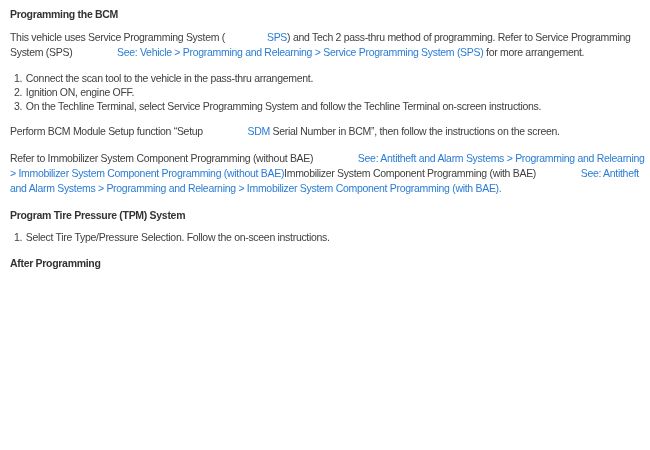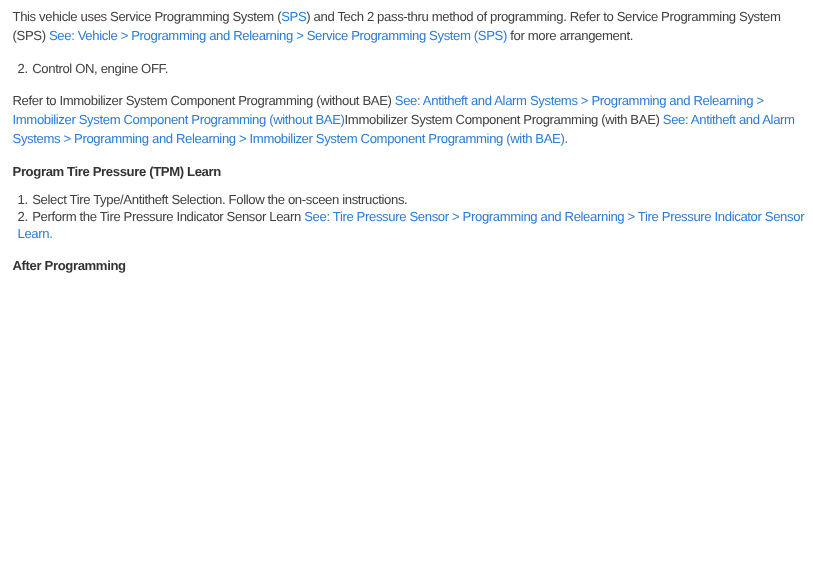--- a/index.html
+++ b/index.html
@@ -39,33 +39,37 @@
     margin: 0 0 11px 0;
     padding-left: 4px;
   }
   .list-item {
     line-height: 13.8px;
   }
   .link {
     color: #2a7cd4;
     text-decoration: none;
     cursor: pointer;
+    padding-left: 42px;
   }
   .marker {
     padding-right: 1px;
   }
 </style>
 </head>
 <body>
 
 <main>
+    <div class="heading">Programming the BCM</div>
     <div class="para"><span>This vehicle uses Service Programming System (</span><a class="link">SPS</a><span>) and Tech 2 pass-thru method of programming. Refer to Service Programming System (SPS) </span><a class="link">See: Vehicle &gt; Programming and Relearning &gt; Service Programming System (SPS)</a><span> for more arrangement.</span></div>
     <div class="list">
-      <div class="list-item"><span class="marker">2. </span><span>Control ON, engine OFF.</span></div>
+      <div class="list-item"><span class="marker">1. </span><span>Connect the scan tool to the vehicle in the pass-thru arrangement.</span></div>
+      <div class="list-item"><span class="marker">2. </span><span>Ignition ON, engine OFF.</span></div>
+      <div class="list-item"><span class="marker">3. </span><span>On the Techline Terminal, select Service Programming System and follow the Techline Terminal on-screen instructions.</span></div>
     </div>
+    <div class="para"><span>Perform BCM Module Setup function “Setup </span><a class="link">SDM</a><span> Serial Number in BCM”, then follow the instructions on the screen.</span></div>
     <div class="para"><span>Refer to Immobilizer System Component Programming (without BAE) </span><a class="link">See: Antitheft and Alarm Systems &gt; Programming and Relearning &gt; Immobilizer System Component Programming (without BAE)</a><span>Immobilizer System Component Programming (with BAE) </span><a class="link">See: Antitheft and Alarm Systems &gt; Programming and Relearning &gt; Immobilizer System Component Programming (with BAE).</a></div>
-    <div class="heading">Program Tire Pressure (TPM) Learn</div>
+    <div class="heading">Program Tire Pressure (TPM) System</div>
     <div class="list">
-      <div class="list-item"><span class="marker">1. </span><span>Select Tire Type/Antitheft Selection. Follow the on-sceen instructions.</span></div>
-      <div class="list-item"><span class="marker">2. </span><span>Perform the Tire Pressure Indicator Sensor Learn </span><a class="link">See: Tire Pressure Sensor &gt; Programming and Relearning &gt; Tire Pressure Indicator Sensor Learn.</a></div>
+      <div class="list-item"><span class="marker">1. </span><span>Select Tire Type/Pressure Selection. Follow the on-sceen instructions.</span></div>
     </div>
     <div class="heading">After Programming</div>
   </main>
 
 </body></html>

